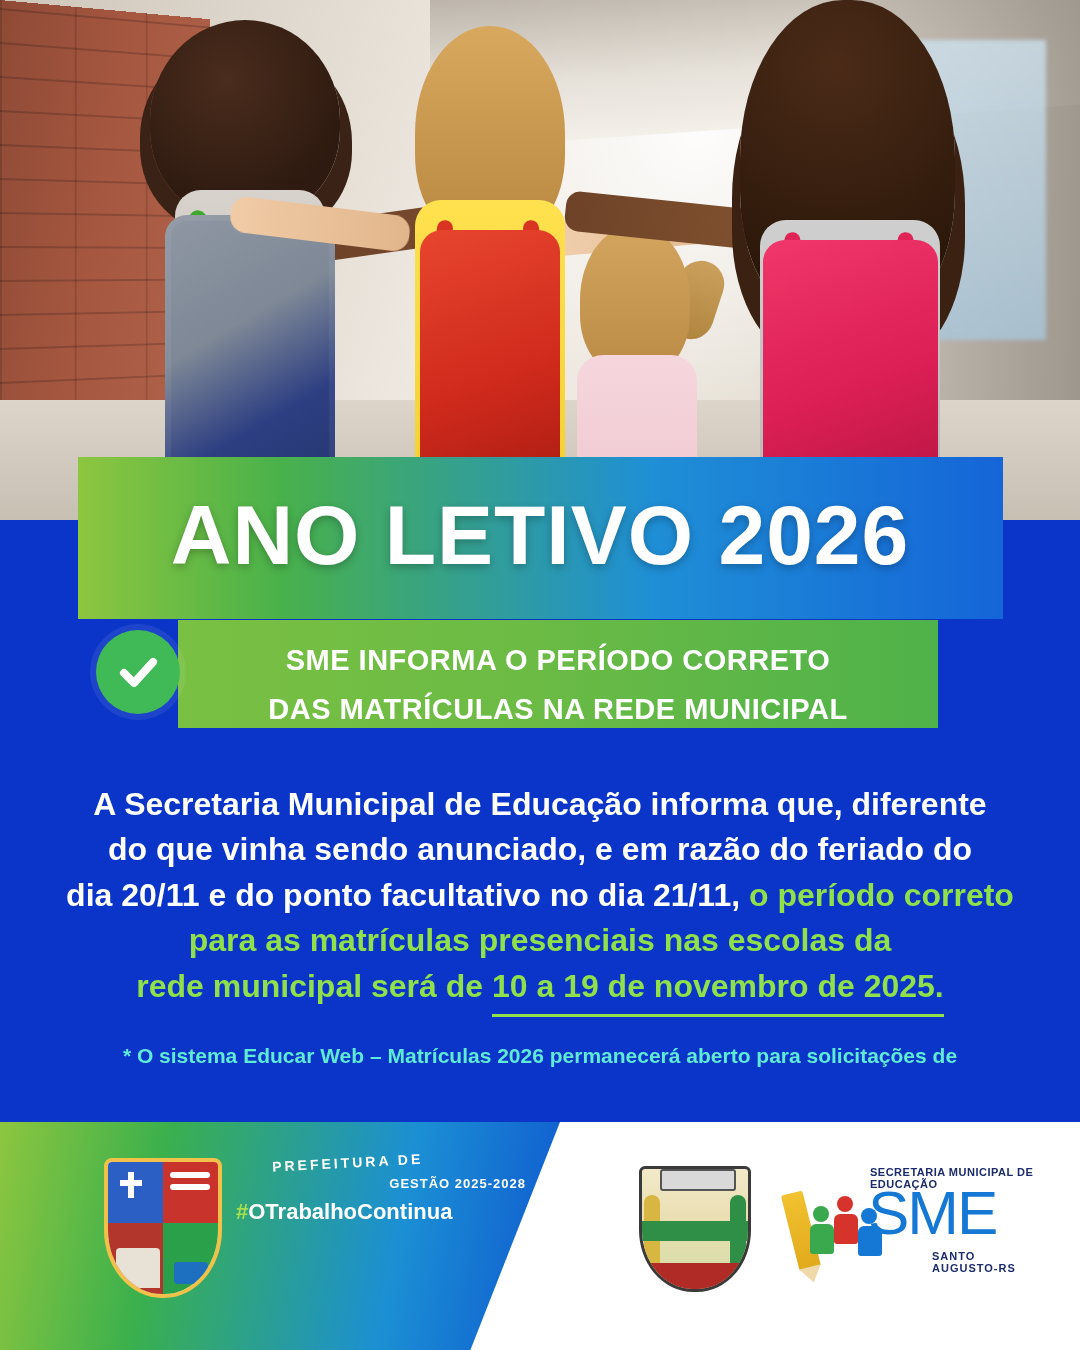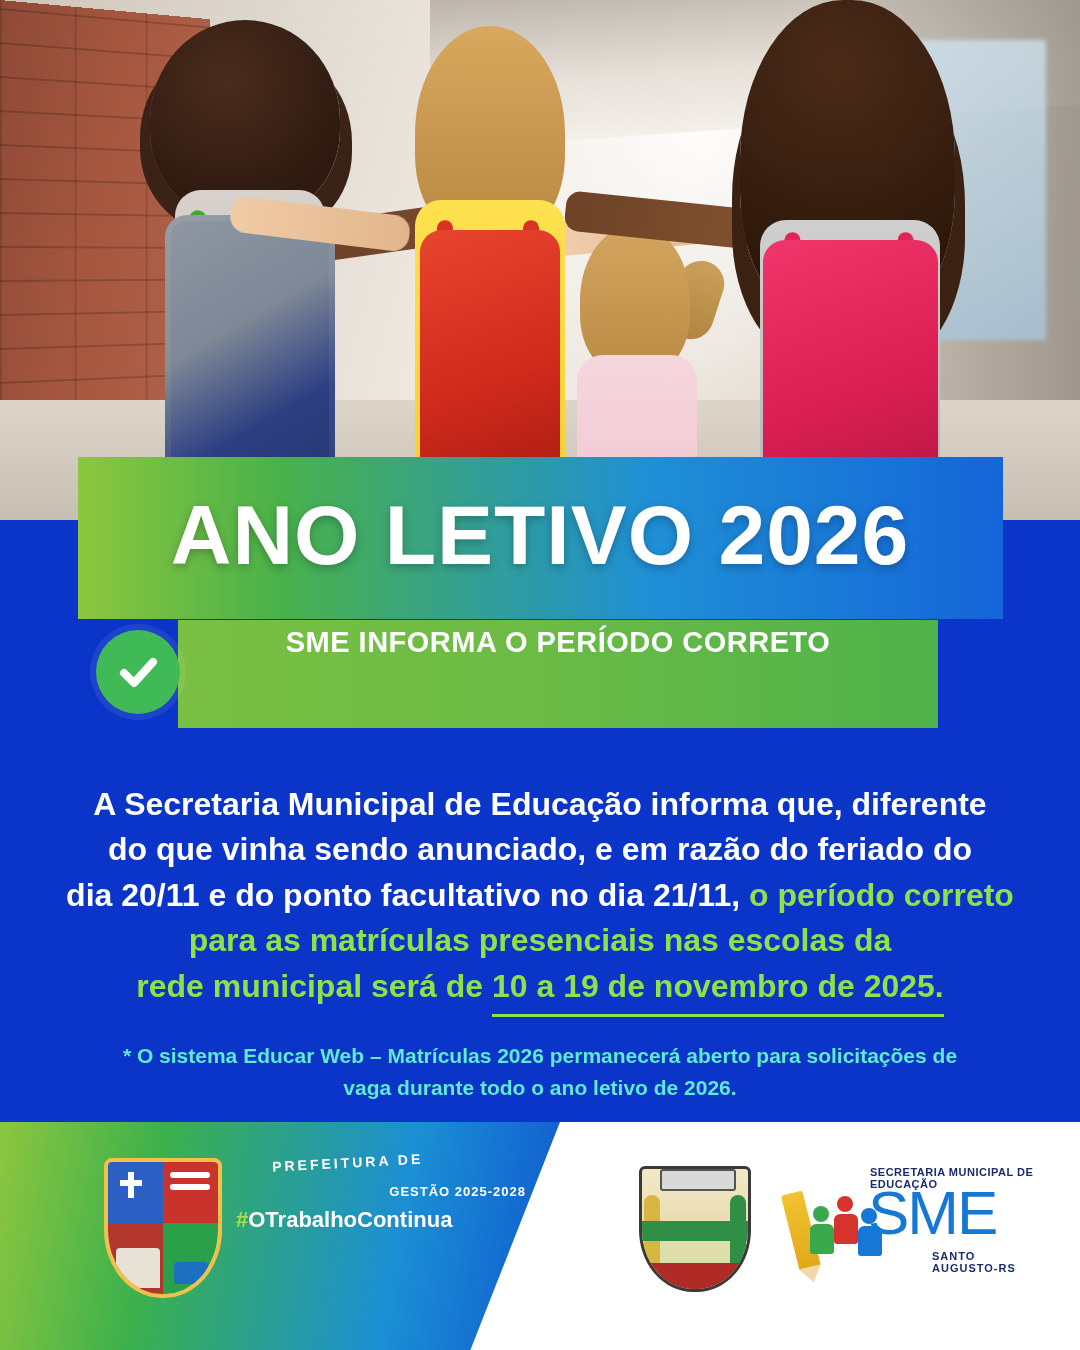--- a/index.html
+++ b/index.html
@@ -140,21 +140,21 @@
     letter-spacing: 1px;
     text-shadow: 0 3px 8px rgba(0,0,0,.25);
   }
   .sub-band {
     position: absolute; top: 620px; left: 178px;
     width: 760px; height: 108px;
     background: linear-gradient(90deg,#79c043 0%, #6cbb45 45%, #4fb24a 100%);
   }
   .sub-text {
     position: absolute; top: 626px; left: 178px; width: 760px; height: 100px;
-    display: flex; flex-direction: column; justify-content: flex-start; align-items: center;
+    display: flex; flex-direction: column; justify-content: flex-end; align-items: center;
     gap: 16px;
     color: #ffffff; font-weight: 800; font-size: 29px; letter-spacing: .5px;
     text-align: center;
   }
   .check-badge {
     position: absolute; top: 630px; left: 96px;
     width: 84px; height: 84px; border-radius: 50%;
     background: #3fba57;
     display: flex; align-items: center; justify-content: center;
     box-shadow: 0 0 0 6px rgba(255,255,255,.08);
@@ -206,21 +206,21 @@
   .shield .church { position:absolute; left:8px; bottom:6px; width:44px; height:40px; background:#e8e2d6; border-radius:4px 4px 0 0; }
   .shield .tractor { position:absolute; right:10px; bottom:10px; width:34px; height:22px; background:#1d6fc0; border-radius:4px; }
   .shield .wave { position:absolute; right:8px; top:10px; width:40px; height:6px; background:#fff; border-radius:3px; box-shadow: 0 12px 0 #fff; }
 
   .prefeitura {
     position: absolute; left: 236px; top: 30px; width: 290px; color: #ffffff;
   }
   .pref-small { font-size: 14px; font-weight: 800; letter-spacing: 3px; transform: rotate(-3deg); margin-left: 36px; }
   .pref-santo { font-size: 54px; font-weight: 900; line-height: .92; letter-spacing: -1px; }
   .pref-augusto { font-size: 54px; font-weight: 900; line-height: .92; letter-spacing: -1px; }
-  .pref-gestao { font-size: 13px; font-weight: 800; letter-spacing: 1px; text-align: right; margin-top: 16px; }
+  .pref-gestao { font-size: 13px; font-weight: 800; letter-spacing: 1px; text-align: right; margin-top: 8px; }
   .pref-hash { font-size: 22px; font-weight: 800; margin-top: 8px; }
   .pref-hash .h { color: #a6e04a; }
 
   .brasao2 { position: absolute; left: 630px; top: 34px; width: 130px; height: 150px; }
   .brasao2 .shield2 {
     width: 112px; height: 126px; margin: 10px auto 0;
     background: linear-gradient(180deg,#f2e9c8 0%, #e8dcae 50%, #cfe0a8 100%);
     border: 3px solid #3a3a3a;
     border-radius: 6px 6px 54px 54px / 6px 6px 62px 62px;
     position: relative; overflow: hidden;
@@ -304,37 +304,37 @@
   <div class="headline">ANO LETIVO 2026</div>
 
   <div class="sub-band"></div>
   <div class="check-badge">
     <svg viewBox="0 0 48 48" aria-hidden="true">
       <path d="M10 25 L20 35 L39 14" fill="none" stroke="#ffffff" stroke-width="8" stroke-linecap="round" stroke-linejoin="round"></path>
     </svg>
   </div>
   <div class="sub-text">
     <div>SME INFORMA O PERÍODO CORRETO</div>
+    <div>DAS MATRÍCULAS NA REDE MUNICIPAL</div>
   </div>
 
   <div class="body-text">
     <div>A Secretaria Municipal de Educação informa que, diferente</div>
     <div>do que vinha sendo anunciado, e em razão do feriado do</div>
     <div>
       <span>dia 20/11 e do ponto facultativo no dia 21/11, </span><span class="green">o período correto</span>
     </div>
     <div class="green">para as    matrículas presenciais nas escolas da</div>
     <div class="green">
       <span>rede municipal será de </span><span class="ul">10 a 19 de novembro de 2025.</span>
     </div>
   </div>
 
   <div class="note">
     <div>* O sistema Educar Web – Matrículas 2026 permanecerá aberto para solicitações de</div>
-    <div>vaga durante todo o ano letivo de 2026.</div>
   </div>
 
   <div class="footer">
     <div class="footer-left"></div>
 
     <div class="brasao1">
       <div class="shield">
         <div class="q1"></div>
         <div class="q2"></div>
         <div class="q3"></div>

